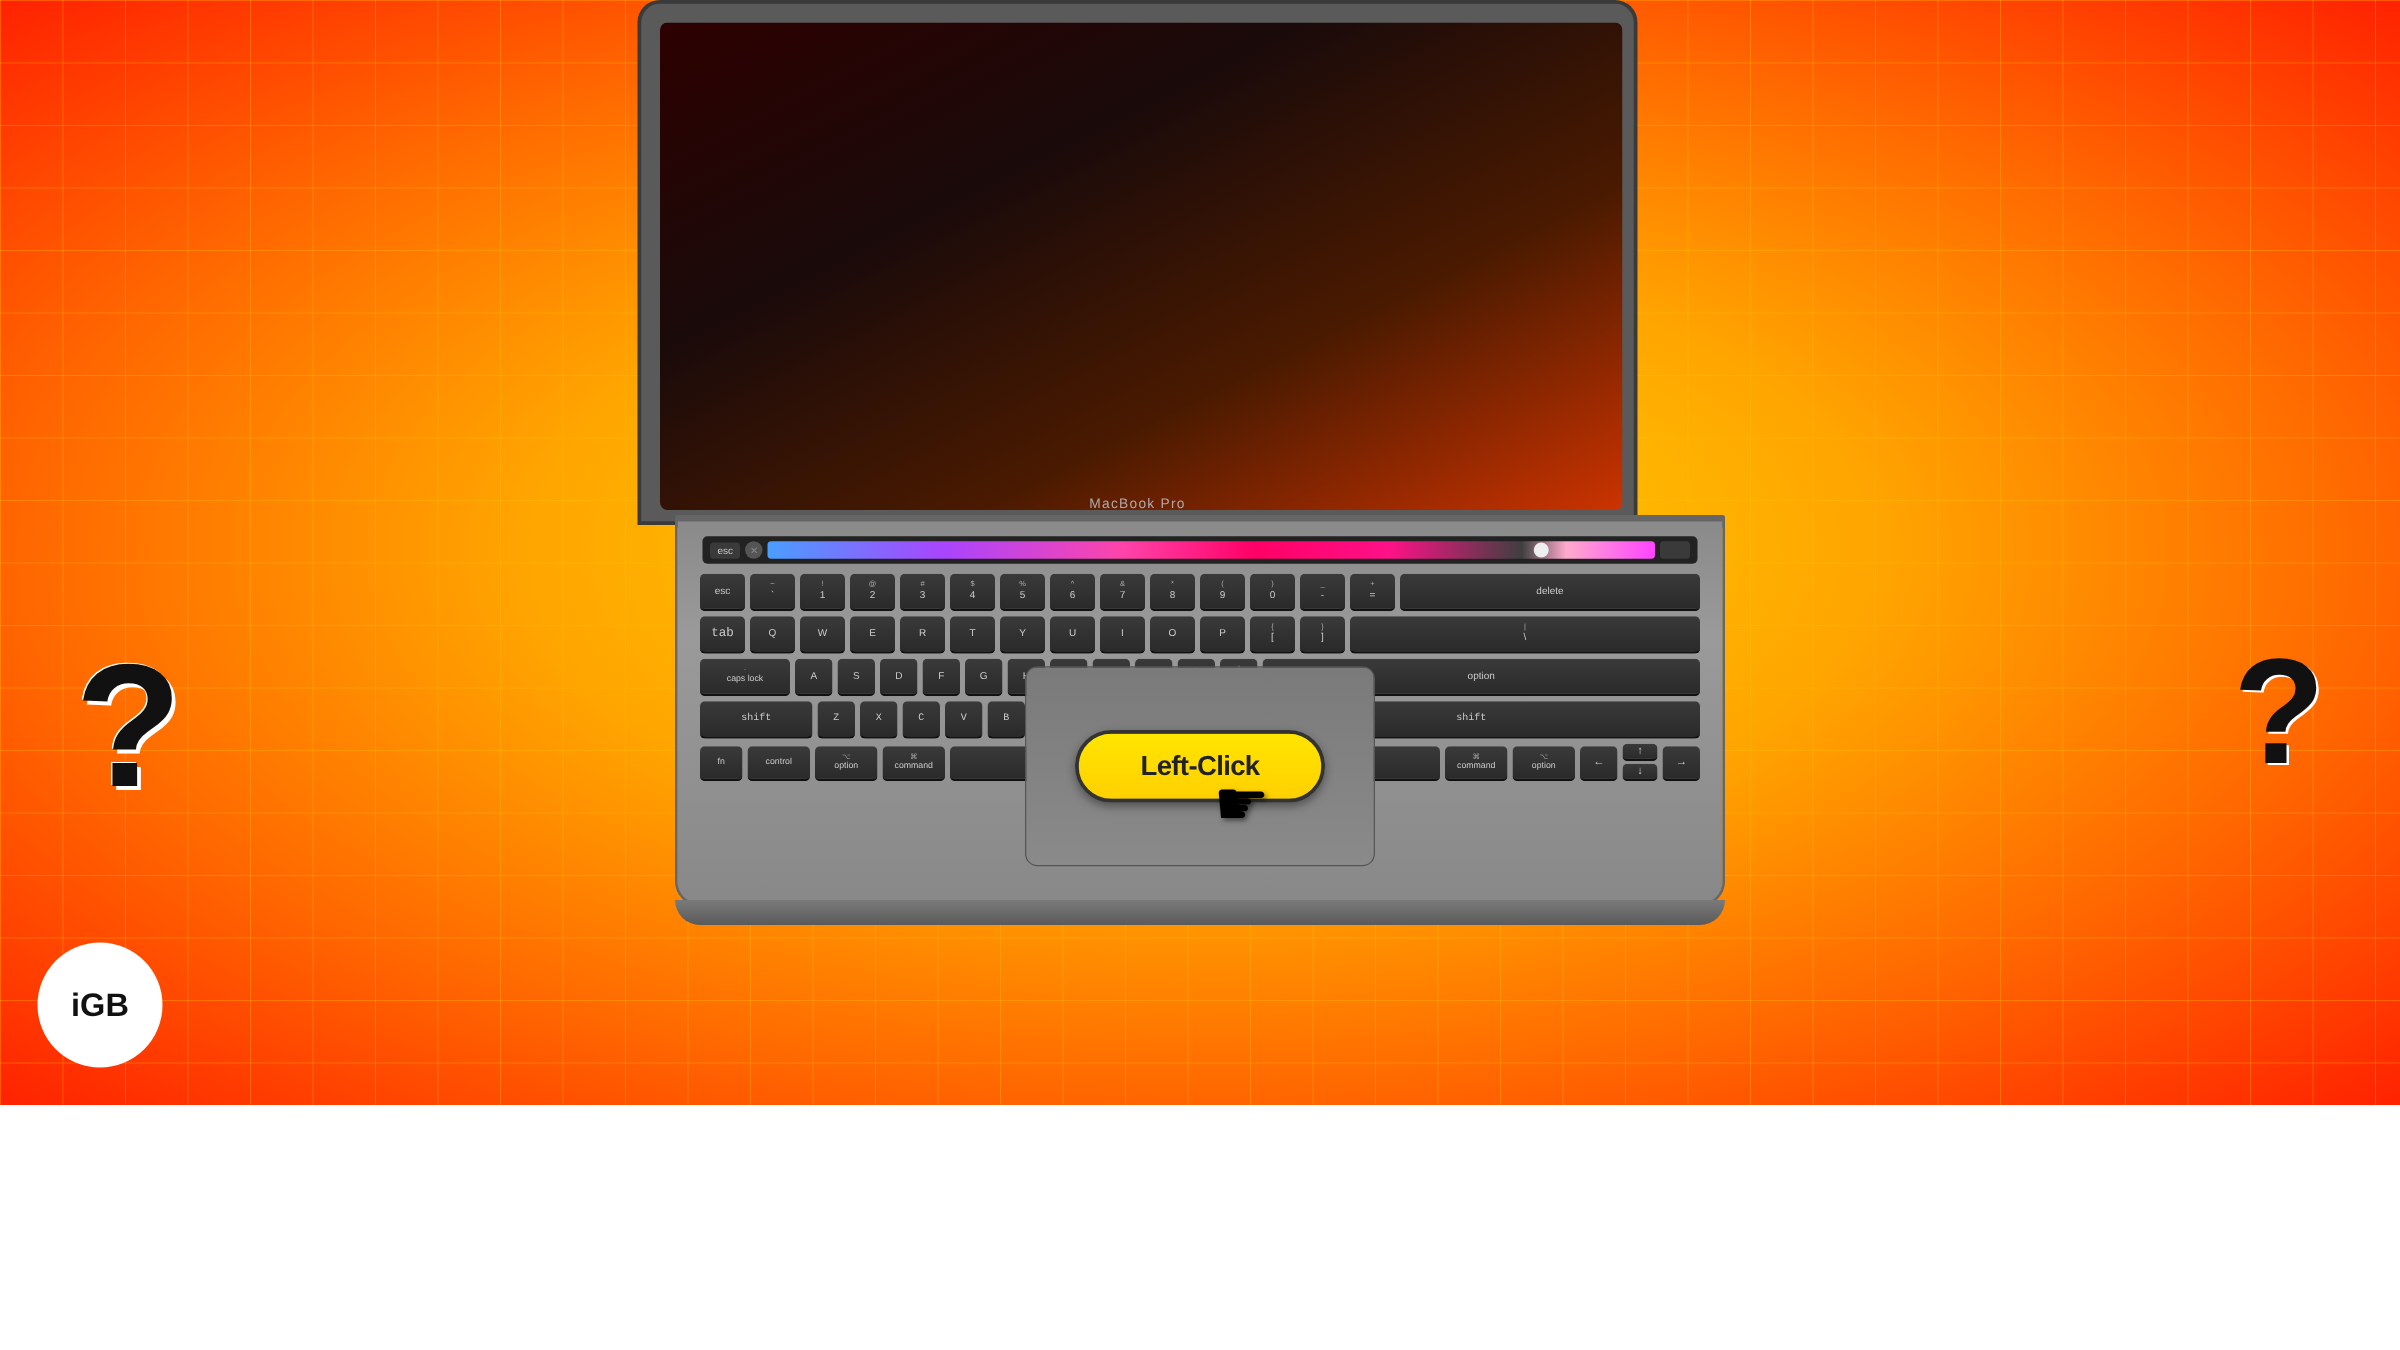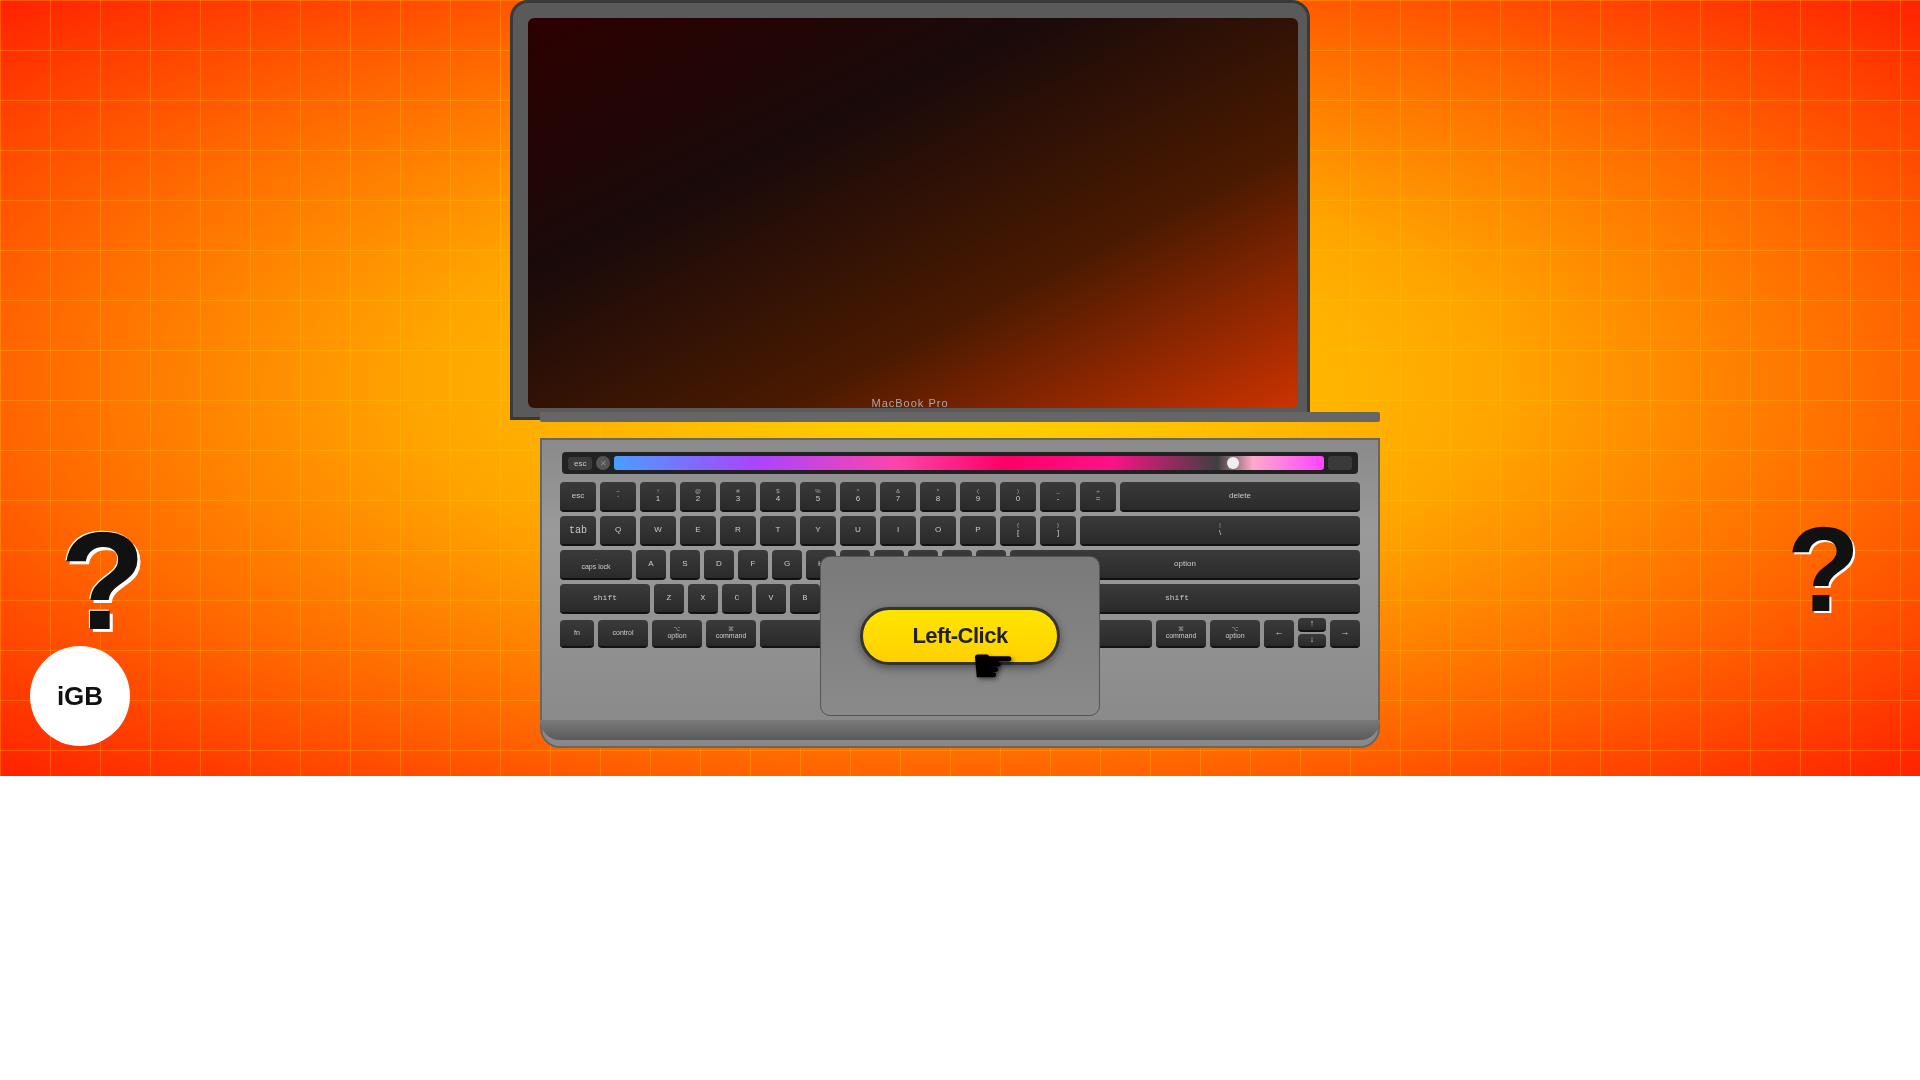--- a/index.html
+++ b/index.html
@@ -6,21 +6,21 @@
     
     body {
       width: 1920px;
       height: 1080px;
       overflow: hidden;
       font-family: -apple-system, BlinkMacSystemFont, 'SF Pro', Arial, sans-serif;
     }
 
     #background {
       width: 1920px;
-      height: 776px;
+      height: 884px;
       position: relative;
       background: radial-gradient(ellipse at center, #FFD700 0%, #FFA500 40%, #FF6600 70%, #FF2200 100%);
     }
 
     
     #grid-overlay {
       position: absolute;
       top: 0; left: 0;
       width: 100%; height: 100%;
       background-image: 
@@ -74,21 +74,21 @@
       left: 50%;
       transform: translateX(-50%);
       color: #aaa;
       font-size: 11px;
       letter-spacing: 1px;
     }
 
     
     #laptop-base {
       position: absolute;
-      top: 438px;
+      top: 415px;
       left: 30px;
       width: 840px;
       height: 310px;
       background: linear-gradient(180deg, #8a8a8a 0%, #9a9a9a 30%, #888 100%);
       border-radius: 0 0 20px 20px;
       border: 2px solid #666;
     }
 
     
     #touchbar {

